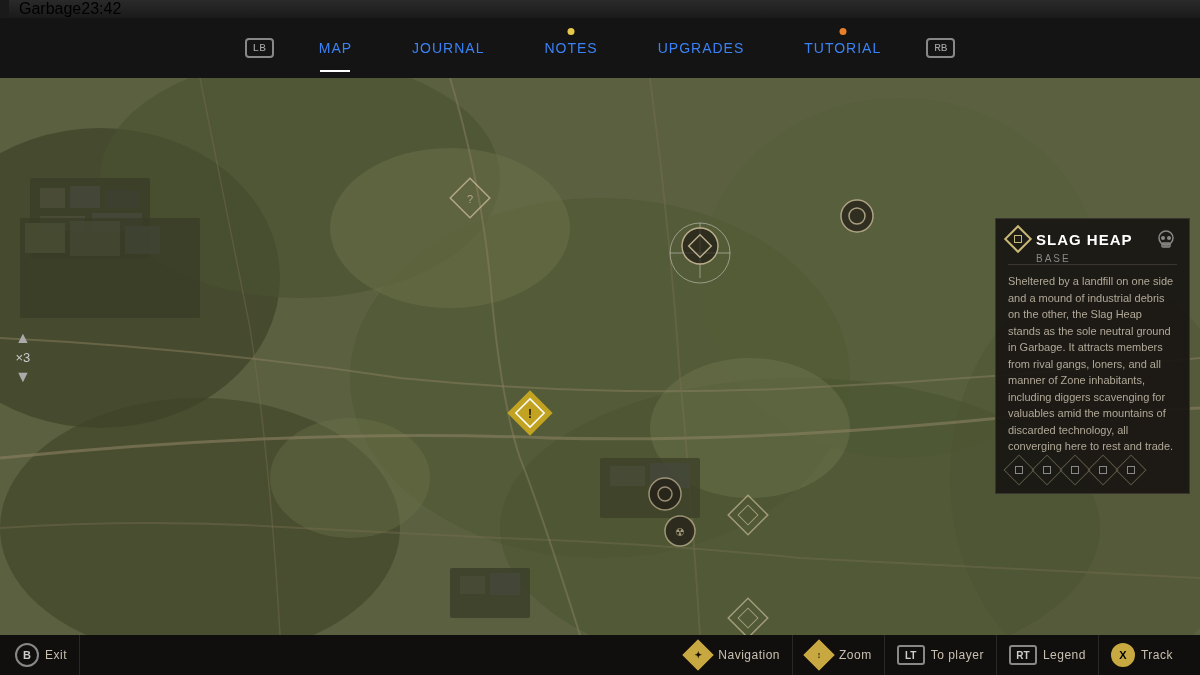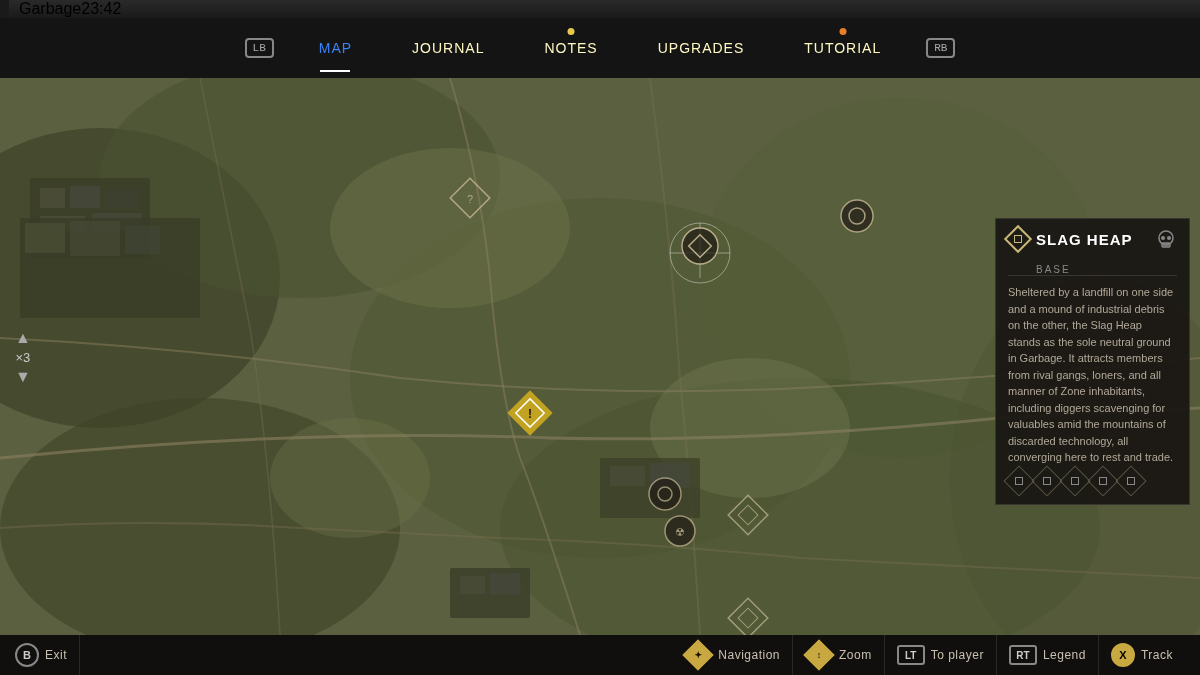--- a/index.html
+++ b/index.html
@@ -35,21 +35,21 @@
       width: 100%;
       height: 60px;
       background: rgba(20, 20, 20, 0.92);
       display: flex;
       align-items: center;
       justify-content: center;
       z-index: 100;
       gap: 0;
     }
     .nav-item {
-      color: #fef9c3;
+      color: #3b82f6;
       font-size: 14px;
       font-weight: 500;
       letter-spacing: 1px;
       padding: 0 30px;
       cursor: pointer;
       height: 60px;
       display: flex;
       align-items: center;
       position: relative;
       text-transform: uppercase;
@@ -151,21 +151,21 @@
       width: 195px;
       background: rgba(25, 22, 18, 0.93);
       border: 1px solid #3a3530;
       z-index: 50;
       padding: 10px 12px 12px 12px;
     }
     #info-panel-header {
       display: flex;
       align-items: center;
       gap: 8px;
-      margin-bottom: 15px;
+      margin-bottom: 4px;
     }
     .panel-icon-diamond {
       width: 20px;
       height: 20px;
       border: 2px solid #c8b878;
       transform: rotate(45deg);
       display: flex;
       align-items: center;
       justify-content: center;
       flex-shrink: 0;

